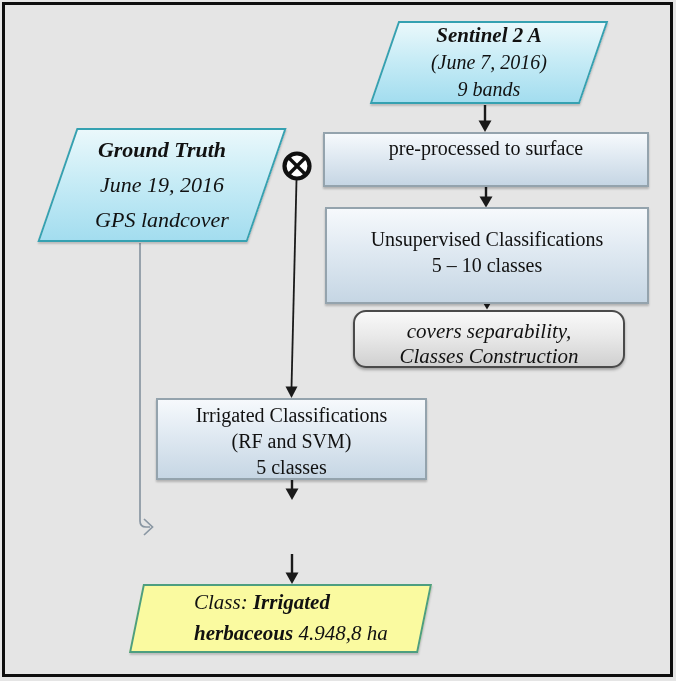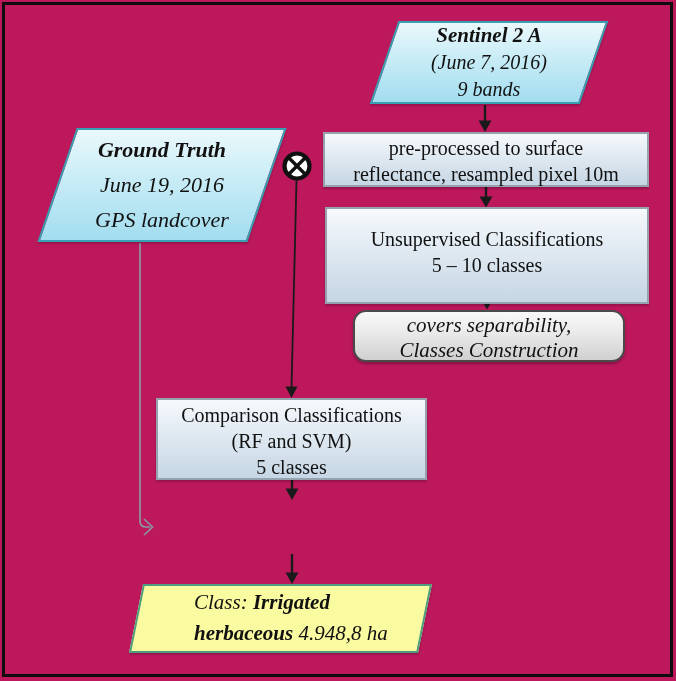--- a/index.html
+++ b/index.html
@@ -1,17 +1,17 @@
 <!DOCTYPE html>
 <html><head>
 <meta charset="utf-8">
 <style>
   html,body{margin:0;padding:0;background:#ffffff;}
   .canvas{
-    position:relative;width:676px;height:681px;background:#be185d;overflow:hidden;
+    position:relative;width:676px;height:681px;background:#e5e5e5;overflow:hidden;
     font-family:"Liberation Serif","DejaVu Serif",serif;color:#111111;
   }
   .frame{position:absolute;left:2px;top:2px;right:3px;bottom:4px;border:3px solid #0d0d0d;}
   svg.connectors{position:absolute;left:0;top:0;z-index:1;}
   .node{position:absolute;z-index:2;}
   
   .pgram-bg{position:absolute;left:0;top:0;right:0;bottom:0;}
   .pgram-bg.cyan{
     background:linear-gradient(180deg,#eaf8fb 0%,#c8ecf6 45%,#a3ddef 100%);
     border:2px solid #35a1b1;
@@ -44,21 +44,21 @@
   .l{white-space:nowrap;}
   .bold{font-weight:bold;}
   
   .t-sentinel{font-style:italic;font-size:20px;line-height:27px;padding-top:1px;}
   .t-sentinel .title{font-size:21px;font-weight:bold;}
   .t-gt{font-style:italic;font-size:22px;line-height:35px;padding-top:4px;}
   .t-gt .title{font-weight:bold;}
   .t-pre{font-size:20px;line-height:26px;padding-top:1px;}
   .t-unsup{font-size:20px;line-height:26px;padding-top:17px;}
   .t-sup{font-size:20px;line-height:26px;padding-top:2px;}
-  .t-round{font-size:21px;line-height:25px;padding-top:1px;font-style:italic;}
+  .t-round{font-size:21px;line-height:25px;padding-top:7px;font-style:italic;}
   .t-result{font-style:italic;font-size:21px;line-height:31px;padding-top:3px;
             text-align:left;padding-left:58px;}
 </style>
 </head>
 <body>
 
 <div class="canvas">
 
   <div class="frame"></div>
 
@@ -119,35 +119,34 @@
     <div class="pgram-bg cyan skew19"></div>
     <div class="pgram-text t-gt">
       <div class="l title">Ground Truth</div>
       <div class="l">June 19, 2016</div>
       <div class="l">GPS landcover</div>
     </div>
   </div>
 
   <div class="node rect-node t-pre" style="left:323px;top:132px;width:322px;height:50px">
     <div class="l">pre-processed to surface</div>
-    <div class="l">reflectance, resampled pixel 10m</div>
   </div>
 
   <div class="node rect-node t-unsup" style="left:325px;top:207px;width:320px;height:76px">
     <div class="l">Unsupervised Classifications</div>
     <div class="l">5 – 10 classes</div>
   </div>
 
   <div class="node round-node t-round" style="left:353px;top:310px;width:268px;height:47px">
     <div class="l">covers separability,</div>
     <div class="l">Classes Construction</div>
   </div>
 
   <div class="node rect-node t-sup" style="left:156px;top:398px;width:267px;height:76px">
-    <div class="l">Comparison Classifications</div>
+    <div class="l">Irrigated Classifications</div>
     <div class="l">(RF and SVM)</div>
     <div class="l">5 classes</div>
   </div>
 
 
   <div class="node" style="left:136px;top:584px;width:289px;height:69px">
     <div class="pgram-bg yellow skew11"></div>
     <div class="pgram-text t-result">
       <div class="l"><span>Class: </span><span class="bold">Irrigated</span></div>
       <div class="l"><span class="bold">herbaceous</span><span> 4.948,8 ha</span></div>

